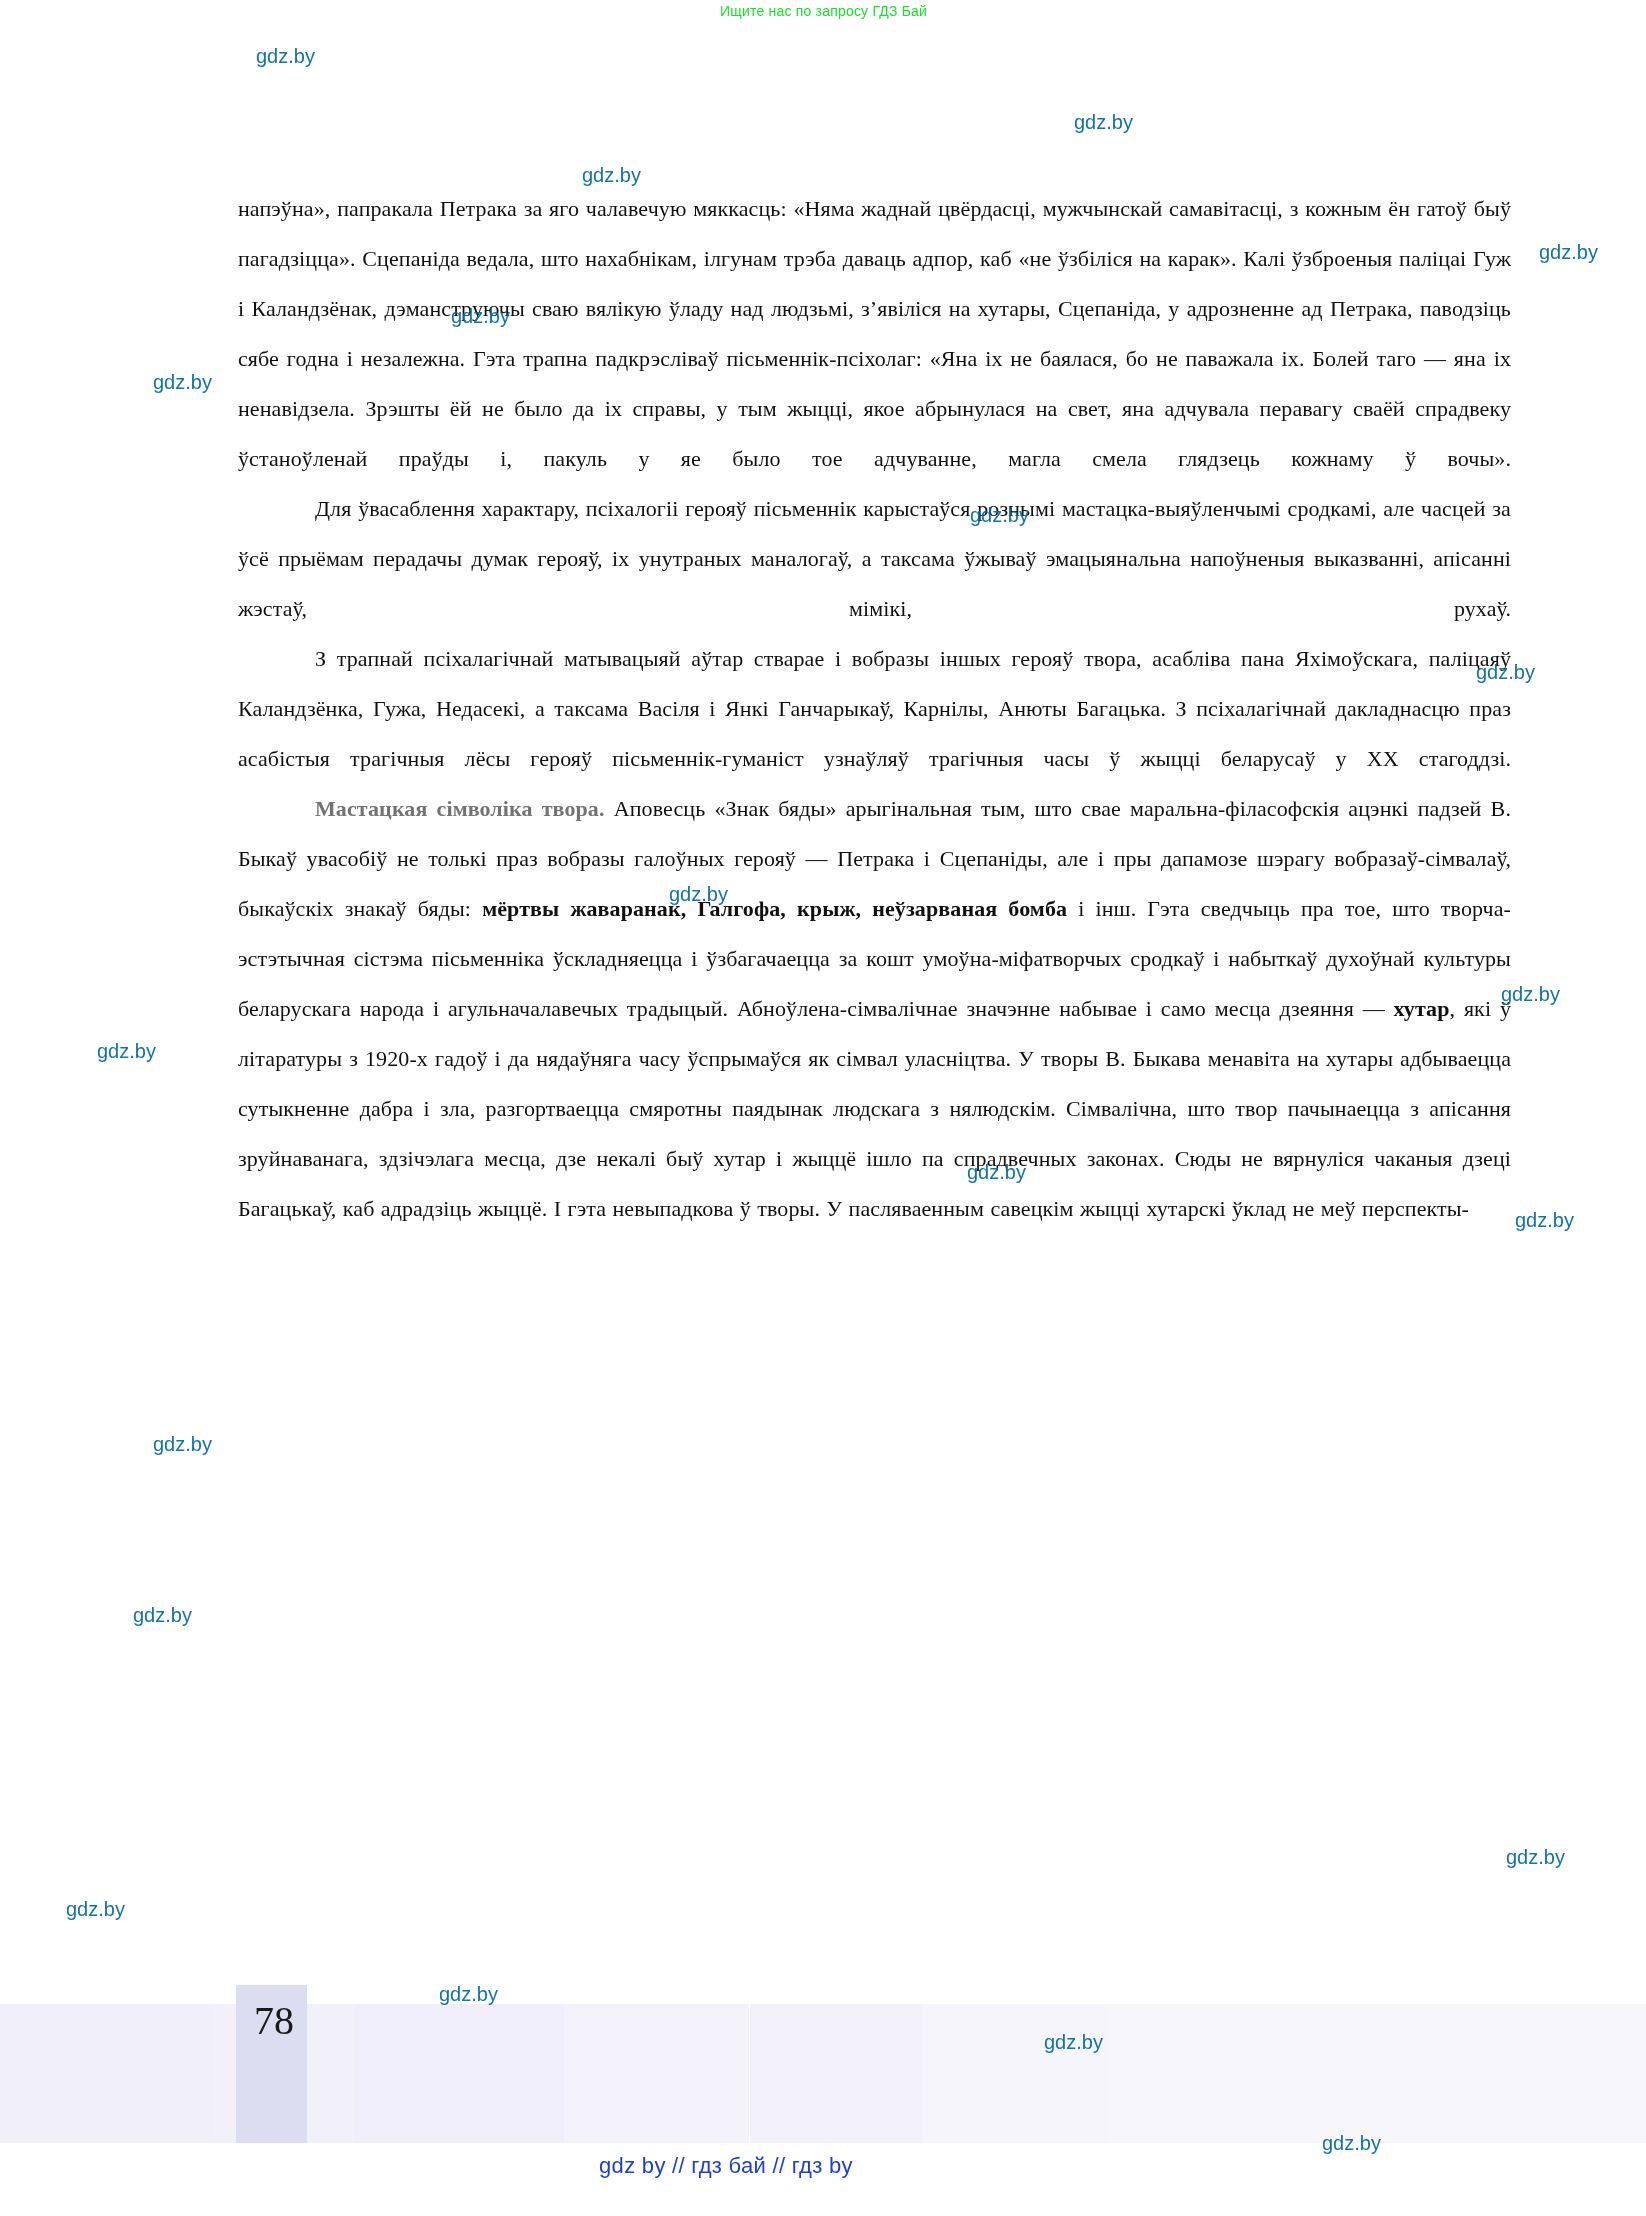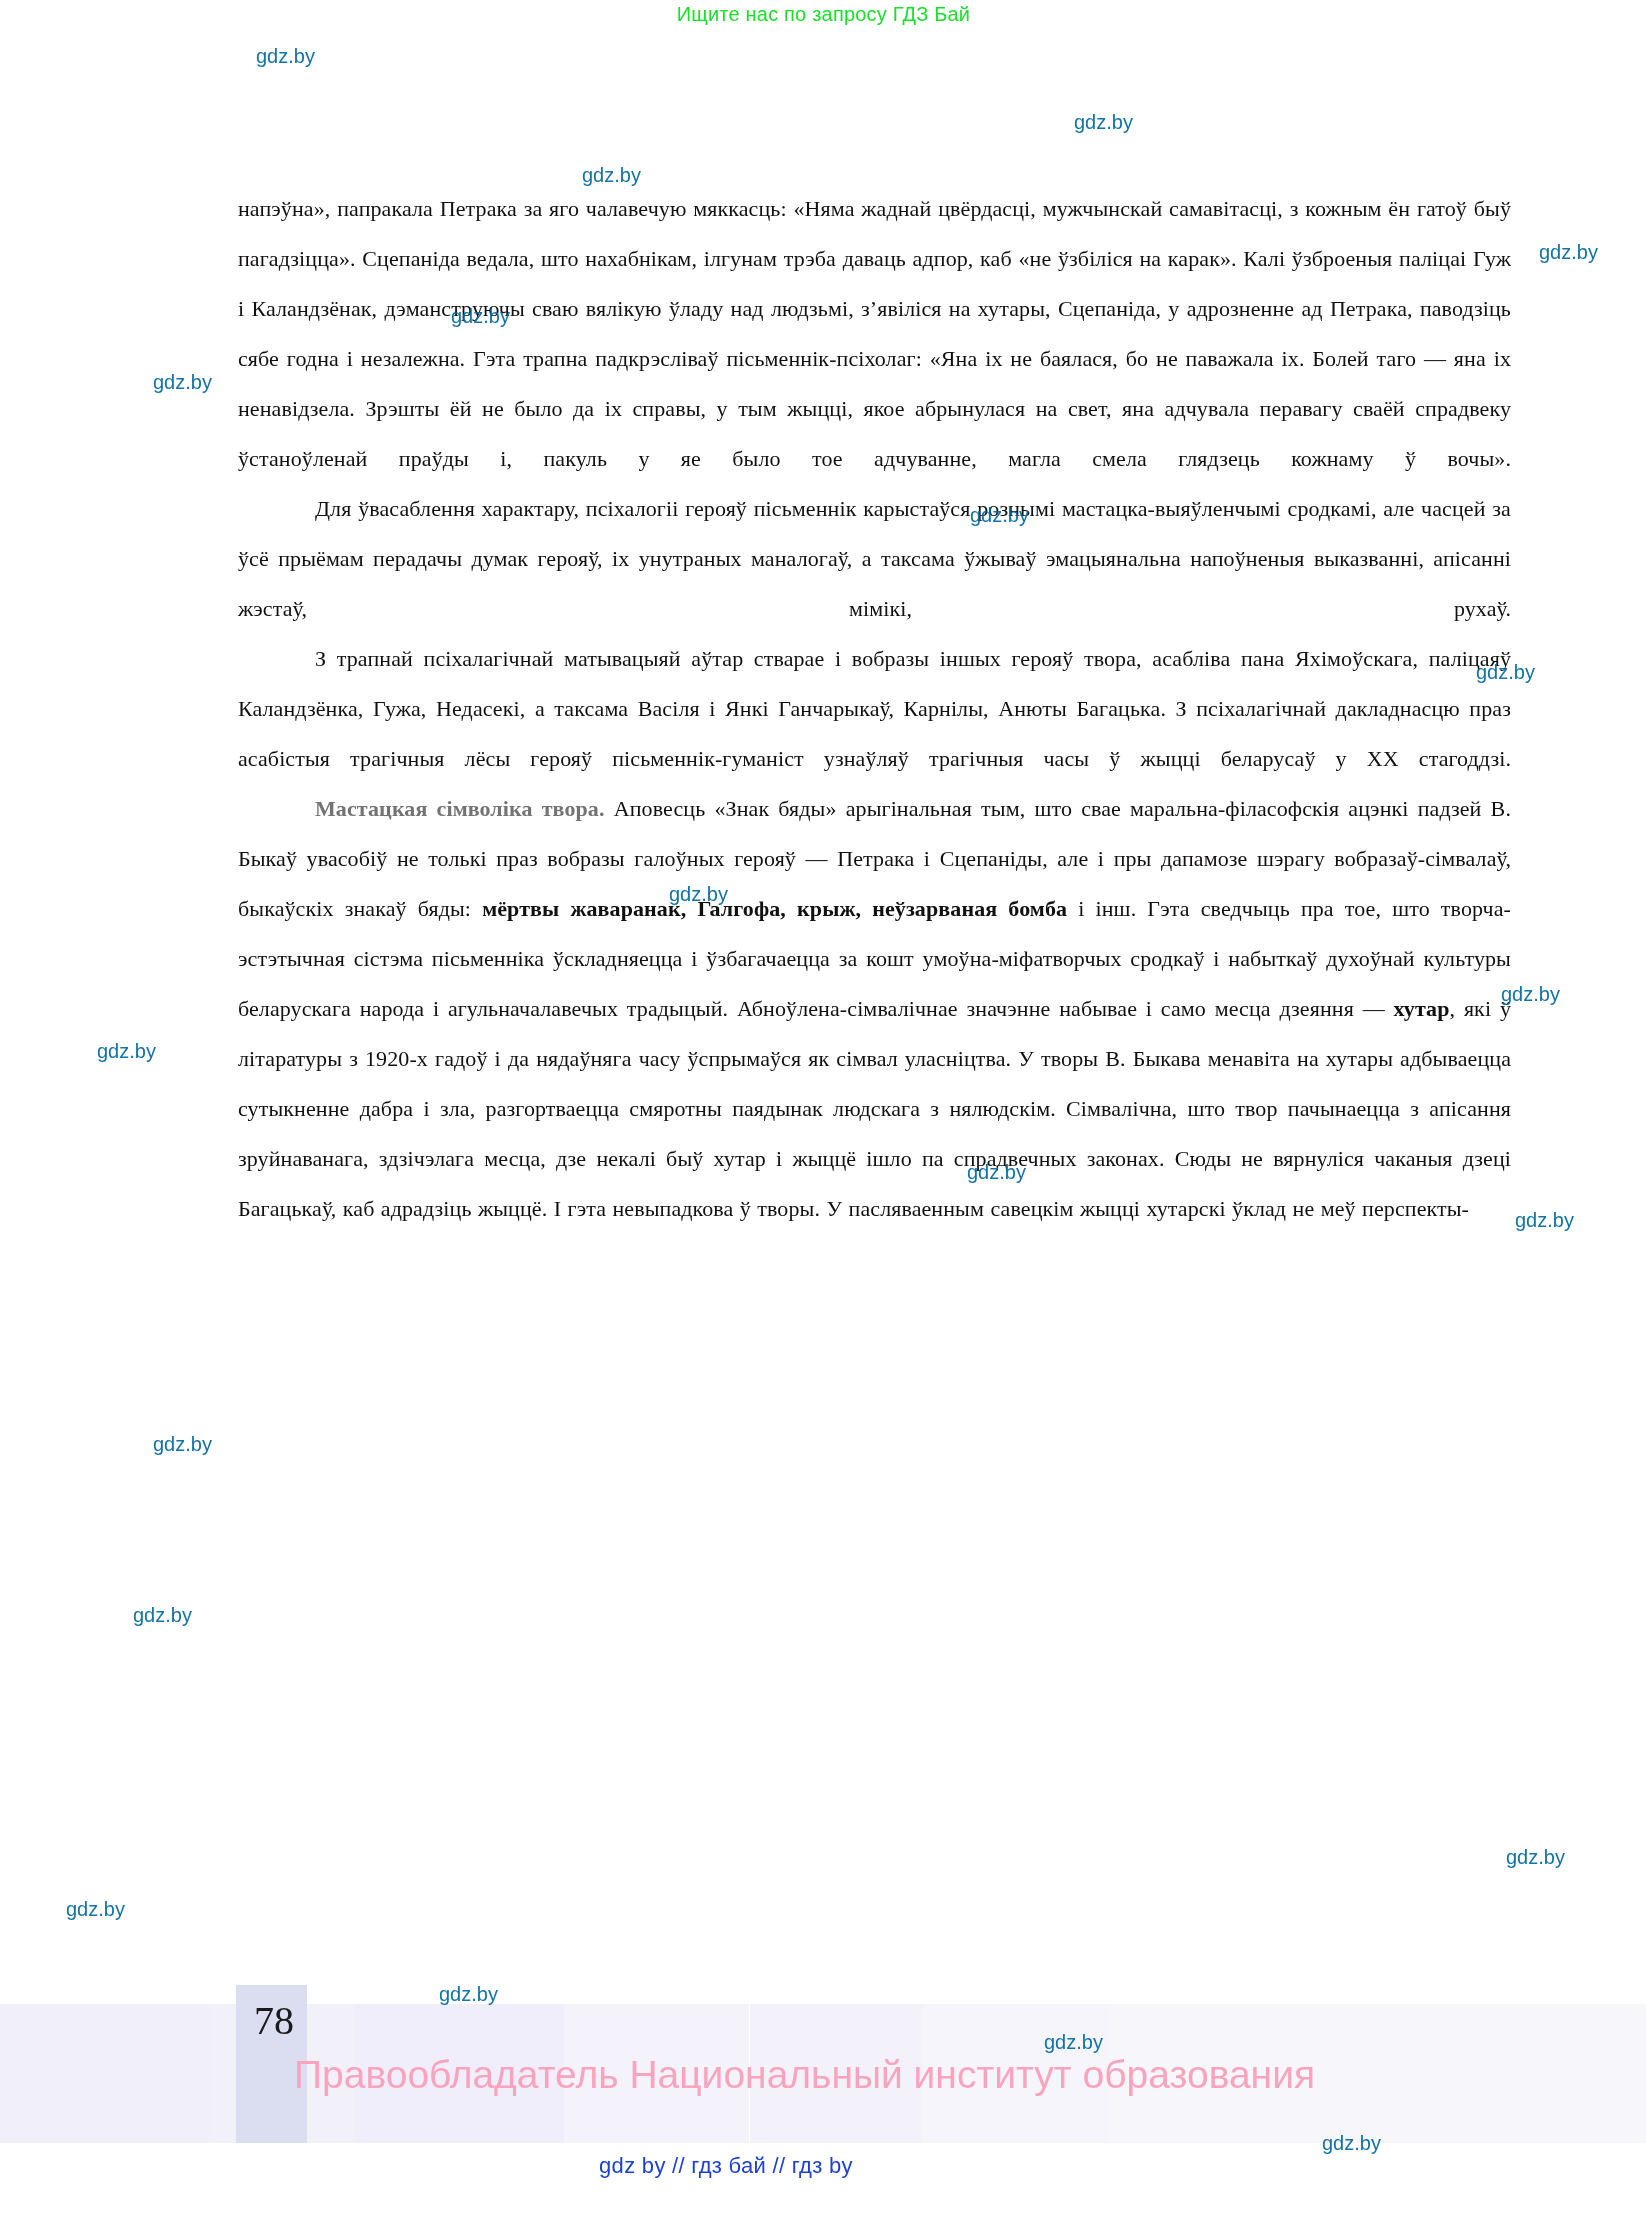--- a/index.html
+++ b/index.html
@@ -6,21 +6,21 @@
   body{
     width:1647px;height:2216px;position:relative;overflow:hidden;
     font-family:"Liberation Serif","DejaVu Serif",serif;
     -webkit-font-smoothing:antialiased;
   }
 
   
   .promo{
     position:absolute;left:0;top:3.2px;width:1647px;text-align:center;
     font-family:"Liberation Sans","DejaVu Sans",sans-serif;
-    font-size:20px;color:#19e02a;letter-spacing:0.2px;
+    font-size:14px;color:#19e02a;letter-spacing:0.2px;
   }
 
   
   .page{
     position:absolute;left:0;top:0;width:1647px;height:2216px;
   }
 
   .col{
     position:absolute;left:238px;top:184px;width:1273px;
   }
@@ -100,21 +100,20 @@
     <div class="band" style="left:355px;width:210px;background:#f0eefb;"></div>
     <div class="band" style="left:564px;width:185px;background:#f4f3fb;"></div>
     <div class="band" style="left:750px;width:173px;background:#f3f2fb;"></div>
     <div class="band" style="left:923px;width:185px;background:#f6f5fb;"></div>
     <div class="band" style="left:1108px;width:538px;background:#f7f6fb;"></div>
   </div>
 
   <div class="pagenum-band"></div>
   <div class="pagenum">78</div>
 
-  <div class="copyright">Правообладатель Национальный институт образования</div>
 
 </div>
 
 <div class="footer">gdz by  //  гдз бай  //  гдз by</div>
 
 <div id="wm-layer">
     <div class="wm" style="left: 256px; top: 45px;">gdz.by</div>
     <div class="wm" style="left: 1074px; top: 111px;">gdz.by</div>
     <div class="wm" style="left: 582px; top: 164px;">gdz.by</div>
     <div class="wm" style="left: 1539px; top: 241px;">gdz.by</div>

